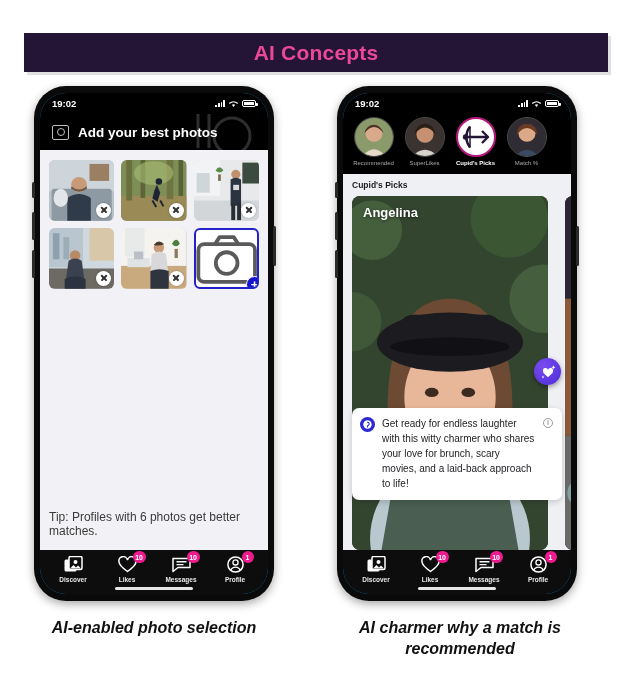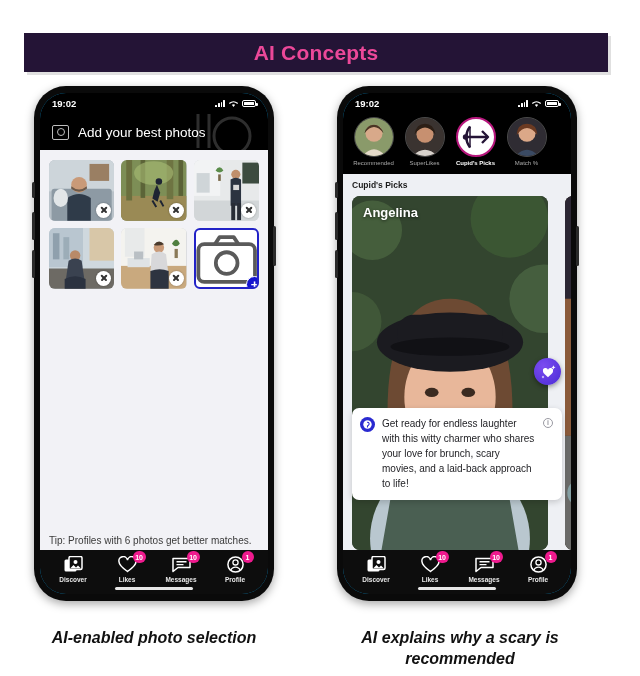--- a/index.html
+++ b/index.html
@@ -102,21 +102,21 @@
   .hdr-icon {
     width: 17px; height: 15px;
     border: 1.4px solid #bdbdbd; border-radius: 2px;
     position: relative; flex: 0 0 auto;
   }
   .hdr-icon::after {
     content:''; position:absolute; left:50%; top:52%;
     transform: translate(-50%,-50%);
     width: 6px; height: 6px; border: 1.4px solid #bdbdbd; border-radius: 50%;
   }
-  .l-header-title { color: #fff; font-size: 13.5px; font-weight: normal; }
+  .l-header-title { color: #fff; font-size: 13.5px; font-weight: bold; }
 
   .l-body {
     flex: 1 1 auto;
     background: #f2f2f6;
     display: flex; flex-direction: column;
     padding: 10px 9px 0;
     position: relative;
   }
   .photo-grid {
     display: grid;
@@ -153,22 +153,22 @@
     position: absolute; right: -6px; bottom: -6px;
     width: 17px; height: 17px; border-radius: 50%;
     background: #1414cf; color: #fff;
     display: flex; align-items: center; justify-content: center;
     font-size: 13px; font-weight: bold; line-height: 1;
     border: 1.5px solid #fff;
   }
 
   .tip {
     margin-top: auto;
-    font-size: 10px; color: #3a3a3a;
-    padding-bottom: 4px;
+    font-size: 12px; color: #3a3a3a;
+    padding-bottom: 12px;
   }
   .next-btn {
     height: 26px; border-radius: 14px;
     background: #1a14cf; color: #fff;
     display: flex; align-items: center; justify-content: center;
     font-size: 10px; font-weight: bold; letter-spacing: 1.6px;
     margin-bottom: 9px;
   }
 
   
@@ -261,21 +261,21 @@
     flex: 0 0 10px; width: 10px; height: 10px; border-radius: 50%;
     border: 1px solid #9a9aa2; color: #9a9aa2;
     font-size: 7px; font-weight: bold; line-height: 8px; text-align: center;
     margin-top: 2px;
   }
 
   
   .caption {
     position: absolute; top: 618px;
     font-size: 16px; font-weight: bold; font-style: italic;
-    color: #111; text-align: center; line-height: 1.3; margin-top: 10px;
+    color: #111; text-align: center; line-height: 1.3;
   }
   .caption.left  { left: 34px;  width: 240px; }
   .caption.right { left: 320px; width: 280px; }
 </style>
 </head>
 <body>
 
 <div class="banner">
   <div class="banner-title">AI Concepts</div>
 </div>
@@ -632,13 +632,13 @@
           <span class="badge">1</span>
         </span>
         <span class="tab-label">Profile</span>
       </div>
     </div>
     <div class="home-ind"></div>
   </div>
 </div>
 
 <div class="caption left">AI-enabled photo selection</div>
-<div class="caption right">AI explains why a scary is recommended</div>
+<div class="caption right">AI charmer why a match is recommended</div>
 
 </body></html>

